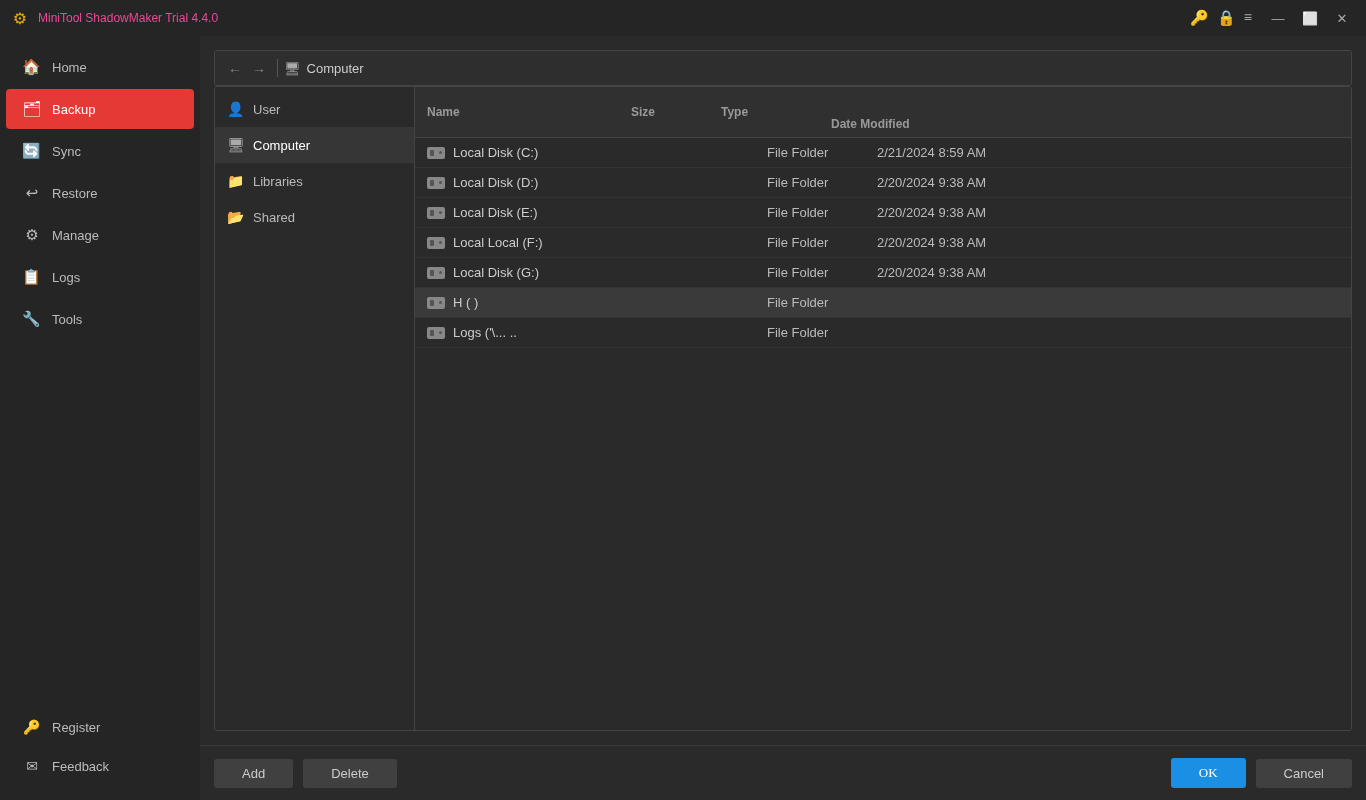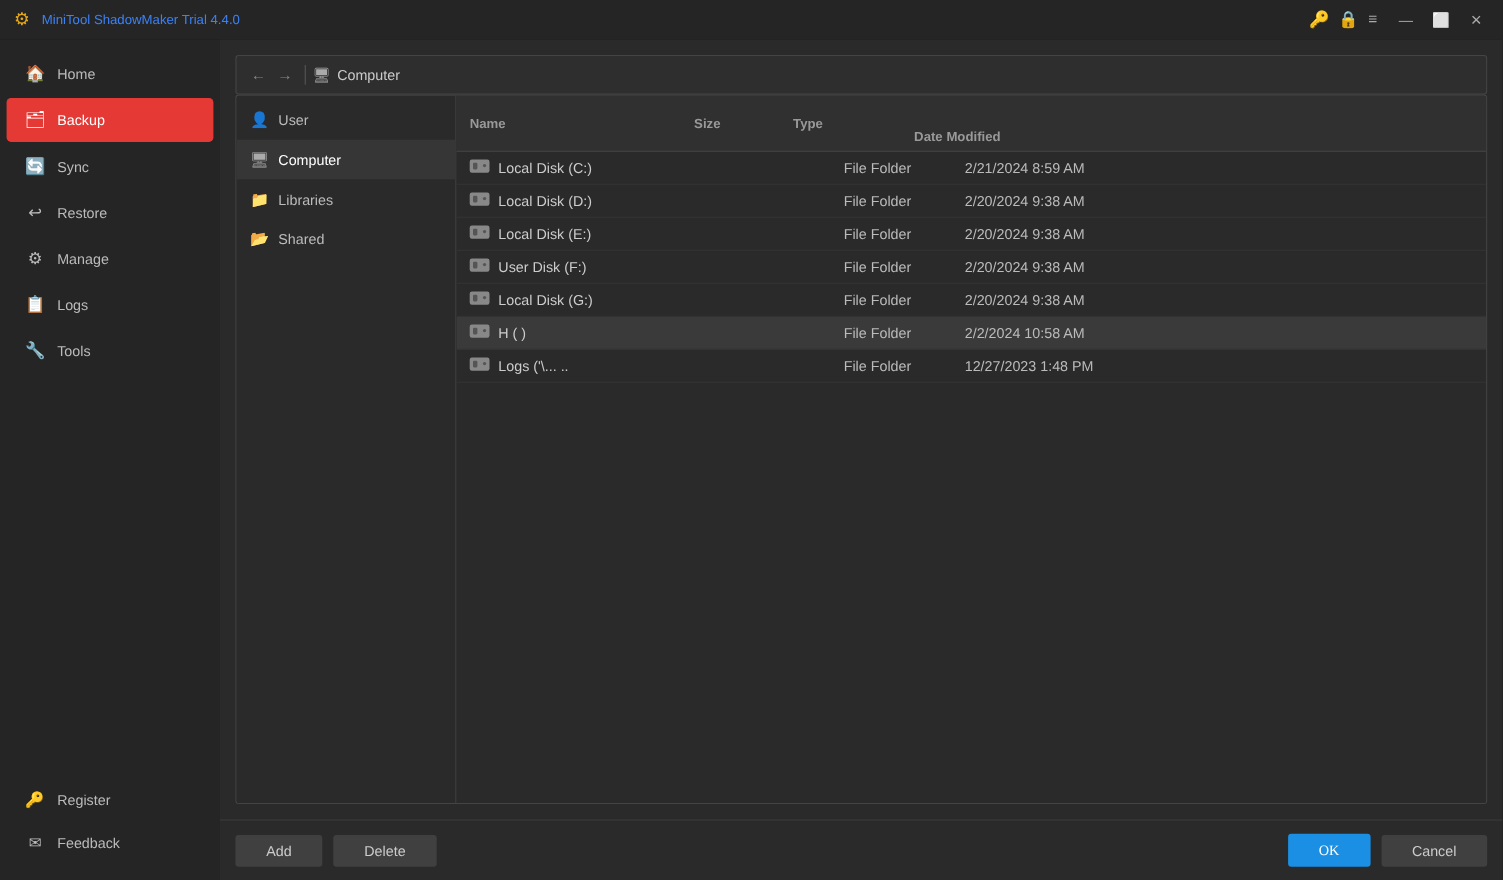--- a/index.html
+++ b/index.html
@@ -24,21 +24,21 @@
     }
     #titlebar .app-icon {
       width: 20px;
       height: 20px;
       margin-right: 8px;
       display: flex; align-items: center; justify-content: center;
       color: #e6a817;
       font-size: 16px;
     }
     #titlebar .app-title {
-      color: #3b82f6;
+      color: #ec4899;
       font-size: 12px;
       flex: 1;
     }
     #titlebar .win-controls {
       display: flex;
       gap: 4px;
     }
     #titlebar .win-controls span {
       width: 28px; height: 28px;
       display: flex; align-items: center; justify-content: center;
@@ -245,21 +245,21 @@
       border-radius: 1px;
     }
     .file-row .disk-icon::after {
       content: '';
       position: absolute;
       right: 3px; top: 4px;
       width: 3px; height: 3px;
       background: #555;
       border-radius: 50%;
     }
-    .col-name { width: 250px; display: flex; }
+    .col-name { width: 250px; display: flex; align-items: center; }
     .col-size { width: 90px; color: #999; }
     .col-type { width: 110px; color: #bbb; }
     .col-date { flex: 1; color: #bbb; }
 
     
     #bottom-bar {
       display: flex;
       align-items: center;
       padding: 12px 14px;
       background: #2a2a2a;
@@ -418,21 +418,21 @@
                   <span>Local Disk (E:)</span>
                 </div>
               <div class="col-size"></div>
               <div class="col-type">File Folder</div>
               <div class="col-date">2/20/2024 9:38 AM</div>
             </div>
 
             <div class="file-row">
               <div class="col-name">
                   <span class="disk-icon"></span>
-                  <span>User Disk (F:)</span>
+                  <span>Local Local (F:)</span>
                 </div>
               <div class="col-size"></div>
               <div class="col-type">File Folder</div>
               <div class="col-date">2/20/2024 9:38 AM</div>
             </div>
 
             <div class="file-row">
               <div class="col-name">
                   <span class="disk-icon"></span>
                   <span>Local Disk (G:)</span>
@@ -442,31 +442,29 @@
               <div class="col-date">2/20/2024 9:38 AM</div>
             </div>
 
             <div class="file-row selected">
               <div class="col-name">
                   <span class="disk-icon"></span>
                   <span>H ( )</span>
                 </div>
               <div class="col-size"></div>
               <div class="col-type">File Folder</div>
-              <div class="col-date">2/2/2024 10:58 AM</div>
             </div>
 
             <div class="file-row">
               <div class="col-name">
                   <span class="disk-icon"></span>
                   <span>Logs ('\... ..</span>
                 </div>
               <div class="col-size"></div>
               <div class="col-type">File Folder</div>
-              <div class="col-date">12/27/2023 1:48 PM</div>
             </div>
 
           </div>
         </div>
       </div>
 
     </div>
 
     <div id="bottom-bar">
       <button class="btn btn-dark">Add</button>

